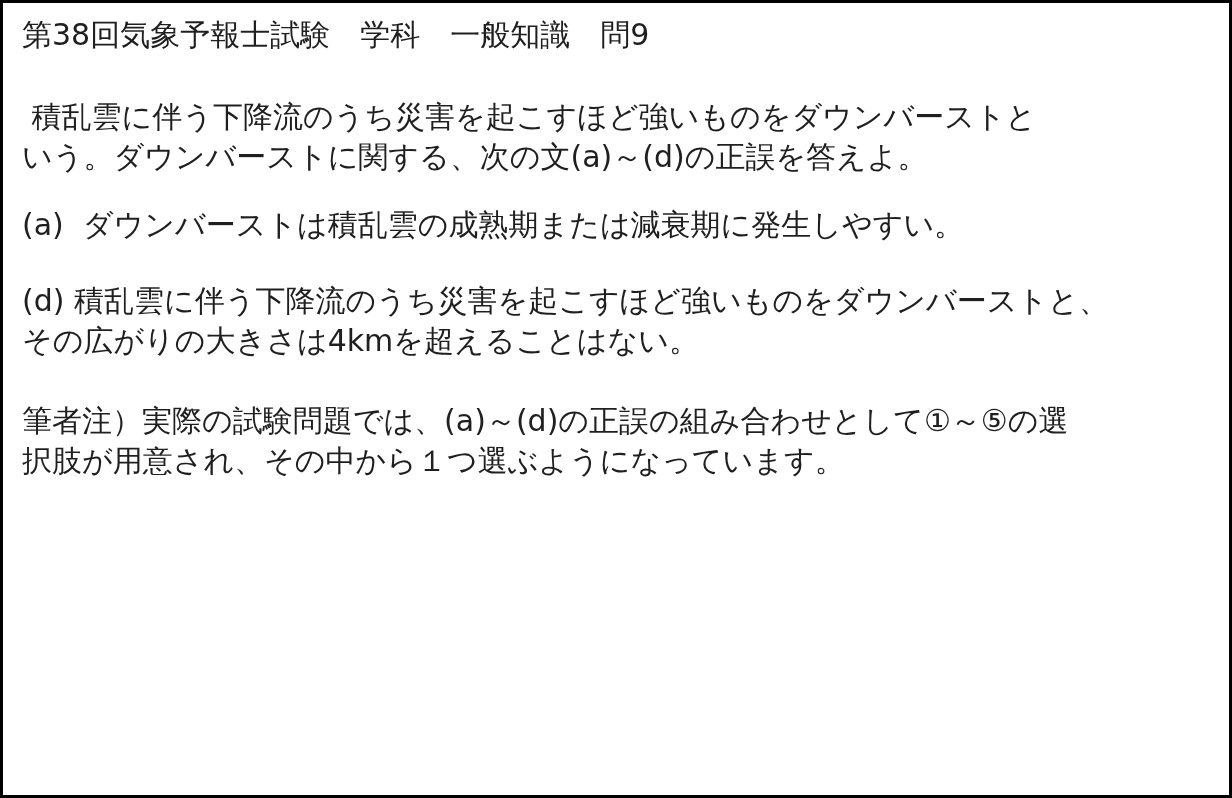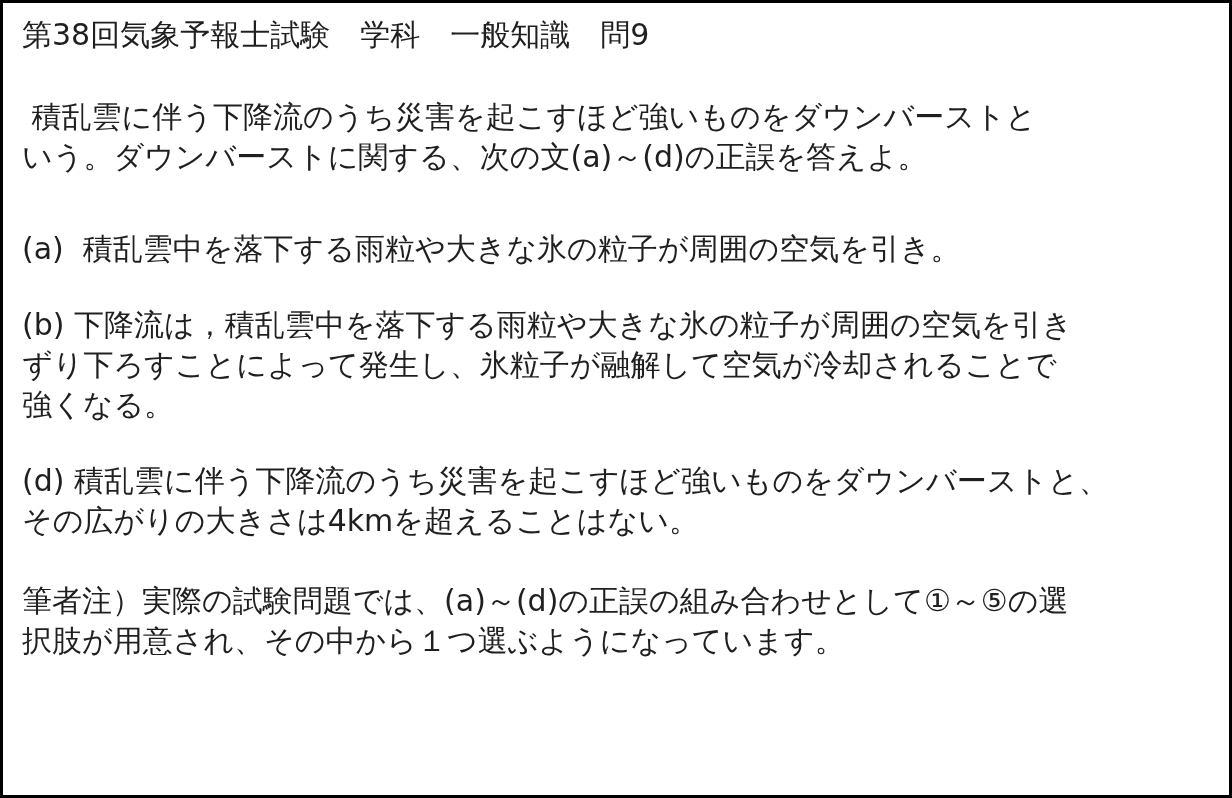--- a/index.html
+++ b/index.html
@@ -23,43 +23,40 @@
     line-height: 40px;
     white-space: pre-wrap;
     margin: 0;
     font-weight: 400;
     letter-spacing: 0px;
   }
   .doc-title {
     margin-bottom: 42px;
   }
   .intro-para {
-    margin-bottom: 52px;
+    margin-bottom: 28px;
   }
   .statement {
     margin-bottom: 36px;
   }
   .author-note {
     margin-top: 40px;
   }
 </style>
 </head>
 <body>
 
 <div class="page">
   <div class="line-block doc-title">第38回気象予報士試験　学科　一般知識　問9</div>
 
   <div class="line-block intro-para"> 積乱雲に伴う下降流のうち災害を起こすほど強いものをダウンバーストと
 いう。ダウンバーストに関する、次の文(a)～(d)の正誤を答えよ。</div>
 
-  <div class="line-block statement">(a)  積乱雲中を落下する雨粒や大きな氷の粒子が周囲の空気を引き。</div>
+  <div class="line-block statement">(a)  ダウンバーストは積乱雲の成熟期または減衰期に発生しやすい。</div>
 
-  <div class="line-block statement">(b) 下降流は，積乱雲中を落下する雨粒や大きな氷の粒子が周囲の空気を引き
-ずり下ろすことによって発生し、氷粒子が融解して空気が冷却されることで
-強くなる。</div>
 
 
   <div class="line-block statement">(d) 積乱雲に伴う下降流のうち災害を起こすほど強いものをダウンバーストと、
 その広がりの大きさは4kmを超えることはない。</div>
 
   <div class="line-block author-note">筆者注）実際の試験問題では、(a)～(d)の正誤の組み合わせとして①～⑤の選
 択肢が用意され、その中から１つ選ぶようになっています。</div>
 </div>
 
 </body></html>

